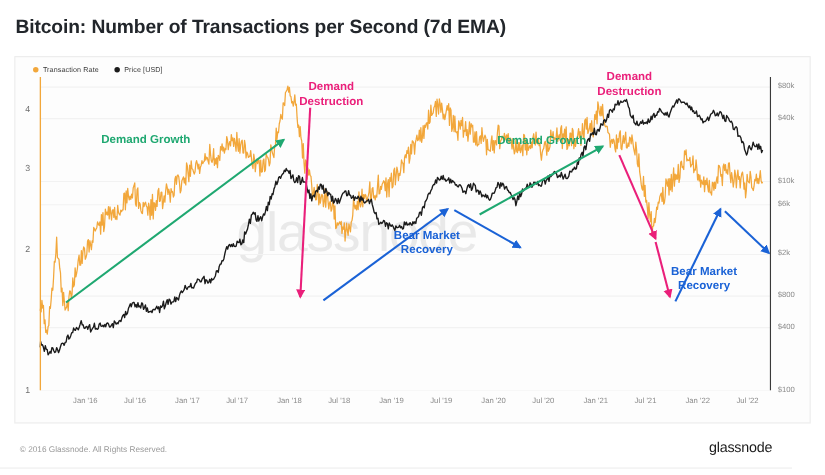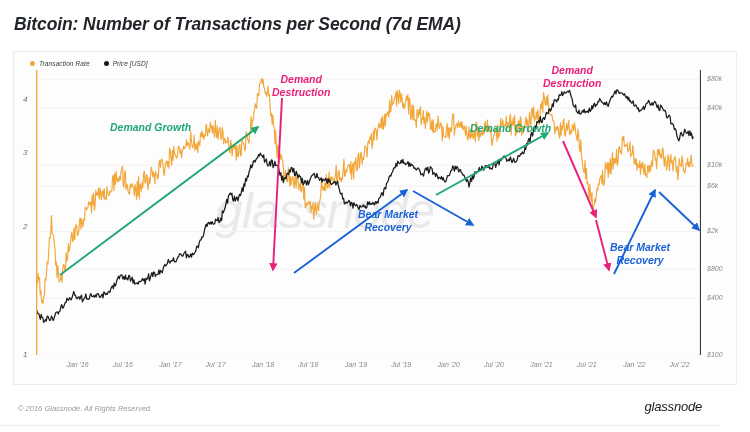--- a/index.html
+++ b/index.html
@@ -2,21 +2,21 @@
 <html><head>
 <meta charset="utf-8">
 <style>
   html,body{margin:0;padding:0;}
   body{
     width:750px;height:432px;overflow:hidden;
     background:#ffffff;
     font-family:"Liberation Sans", sans-serif;
     color:#2b2b2b;
   }
-  #root{position:relative;width:720px;height:432px;box-sizing:border-box;font-style:italic;}
+  #root{position:relative;width:720px;height:432px;box-sizing:border-box;}
 
   
   #chart-title{
     position:absolute;left:14px;top:14px;
     font-size:17.5px;font-weight:bold;color:#22262b;
     letter-spacing:-0.1px;white-space:nowrap;
   }
 
   
   #chart-card{
@@ -44,21 +44,21 @@
 
   
   #watermark{
     position:absolute;left:215px;top:182px;
     font-size:50px;font-weight:500;color:#e9e9e9;
     letter-spacing:-1px;pointer-events:none;user-select:none;
   }
 
   
   .anno{position:absolute;font-size:10.5px;font-weight:bold;line-height:12.5px;text-align:center;white-space:nowrap;}
-  .anno.green{color:#1fa871;margin-left:18px;}
+  .anno.green{color:#1fa871;}
   .anno.pink{color:#ea1f7a;}
   .anno.blue{color:#1a62d6;}
 
   
   #footer-copy{position:absolute;left:18px;top:404px;font-size:7.5px;color:#9a9a9a;}
   #footer-logo{position:absolute;right:18px;top:399px;font-size:13px;font-weight:500;color:#1b1b1b;letter-spacing:-0.2px;}
   #footer-rule{position:absolute;left:0;right:0;top:425px;height:1px;background:#ededed;}
 </style>
 </head>
 <body>

